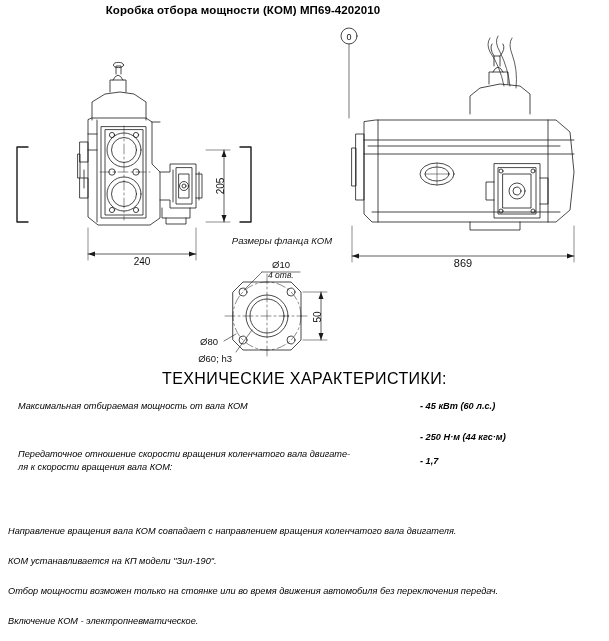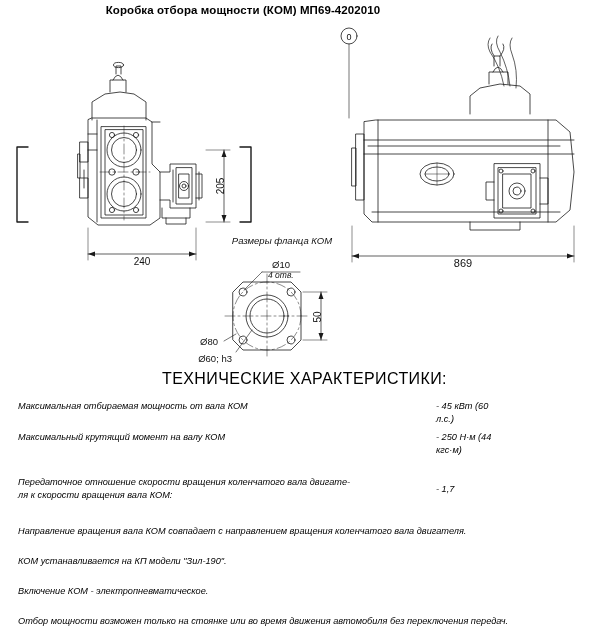--- a/index.html
+++ b/index.html
@@ -35,29 +35,30 @@
     min-height:14px;
   }
   .spec-label{
     display:inline-block;
     width:400px;
     vertical-align:top;
     line-height:13px;
   }
   .spec-value{
     position:absolute;
-    left:436px;
+    left:420px;
     top:0;
     line-height:13px;
+    font-weight:bold;
   }
   .notes{
     position:absolute;top:525px;left:0;width:609px;
     font-size:9.2px;font-style:italic;
   }
-  .note-row{padding:0 0 0 18px;margin-bottom:17px;line-height:13px;}
+  .note-row{padding:0 0 0 8px;margin-bottom:17px;line-height:13px;}
   svg{display:block;}
   text{font-family:"Liberation Sans", sans-serif;}
 </style>
 </head>
 <body>
 
 <div class="title">Коробка отбора мощности (КОМ) МП69-4202010</div>
 
 <div class="dwg">
 <svg width="609" height="350" viewBox="0 0 609 350">
@@ -215,28 +216,27 @@
 </div>
 
 <div class="spec-title">ТЕХНИЧЕСКИЕ ХАРАКТЕРИСТИКИ:</div>
 
 <div class="specs">
   <div class="spec-row" style="margin-top:0;">
     <span class="spec-label">Максимальная отбираемая мощность от вала КОМ</span>
     <span class="spec-value">- 45 кВт (60 л.с.)</span>
   </div>
   <div class="spec-row" style="margin-top:17px;">
-    <span class="spec-label">Максимальный крутящий момент на валу  КОМ</span>
     <span class="spec-value">- 250 Н·м (44 кгс·м)</span>
   </div>
-  <div class="spec-row" style="margin-top:31px;">
+  <div class="spec-row" style="margin-top:3px;">
     <span class="spec-label" style="white-space:pre-line;">Передаточное отношение скорости вращения коленчатого вала двигате-
 ля к скорости вращения вала  КОМ:</span>
     <span class="spec-value" style="top:7px;">- 1,7</span>
   </div>
 </div>
 
 <div class="notes">
   <div class="note-row">Направление вращения вала КОМ совпадает с  направлением вращения коленчатого вала двигателя.</div>
   <div class="note-row">КОМ устанавливается на КП модели "Зил-190".</div>
+  <div class="note-row">Отбор мощности возможен только на стоянке или  во время движения автомобиля без переключения передач.</div>
   <div class="note-row">Включение КОМ - электропневматическое.</div>
-  <div class="note-row">Отбор мощности возможен только на стоянке или  во время движения автомобиля без переключения передач.</div>
 </div>
 
 </body></html>

